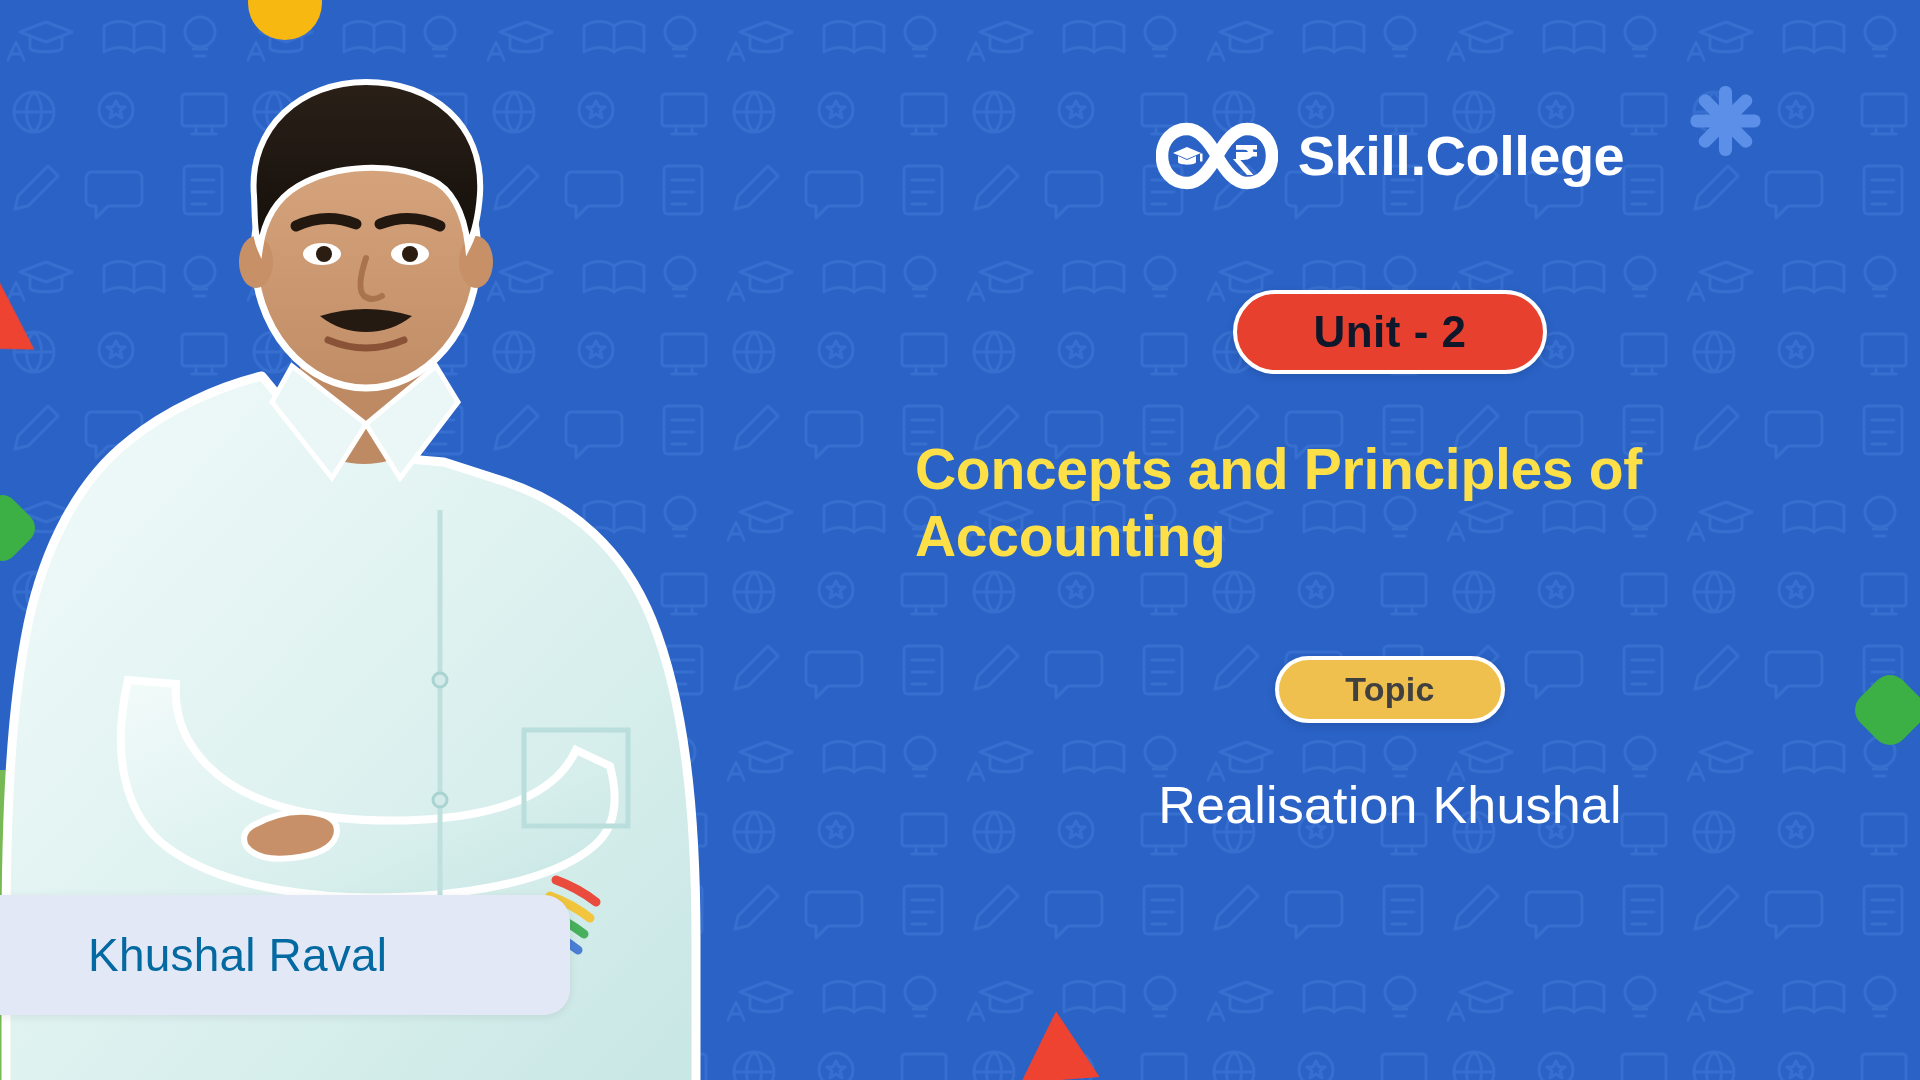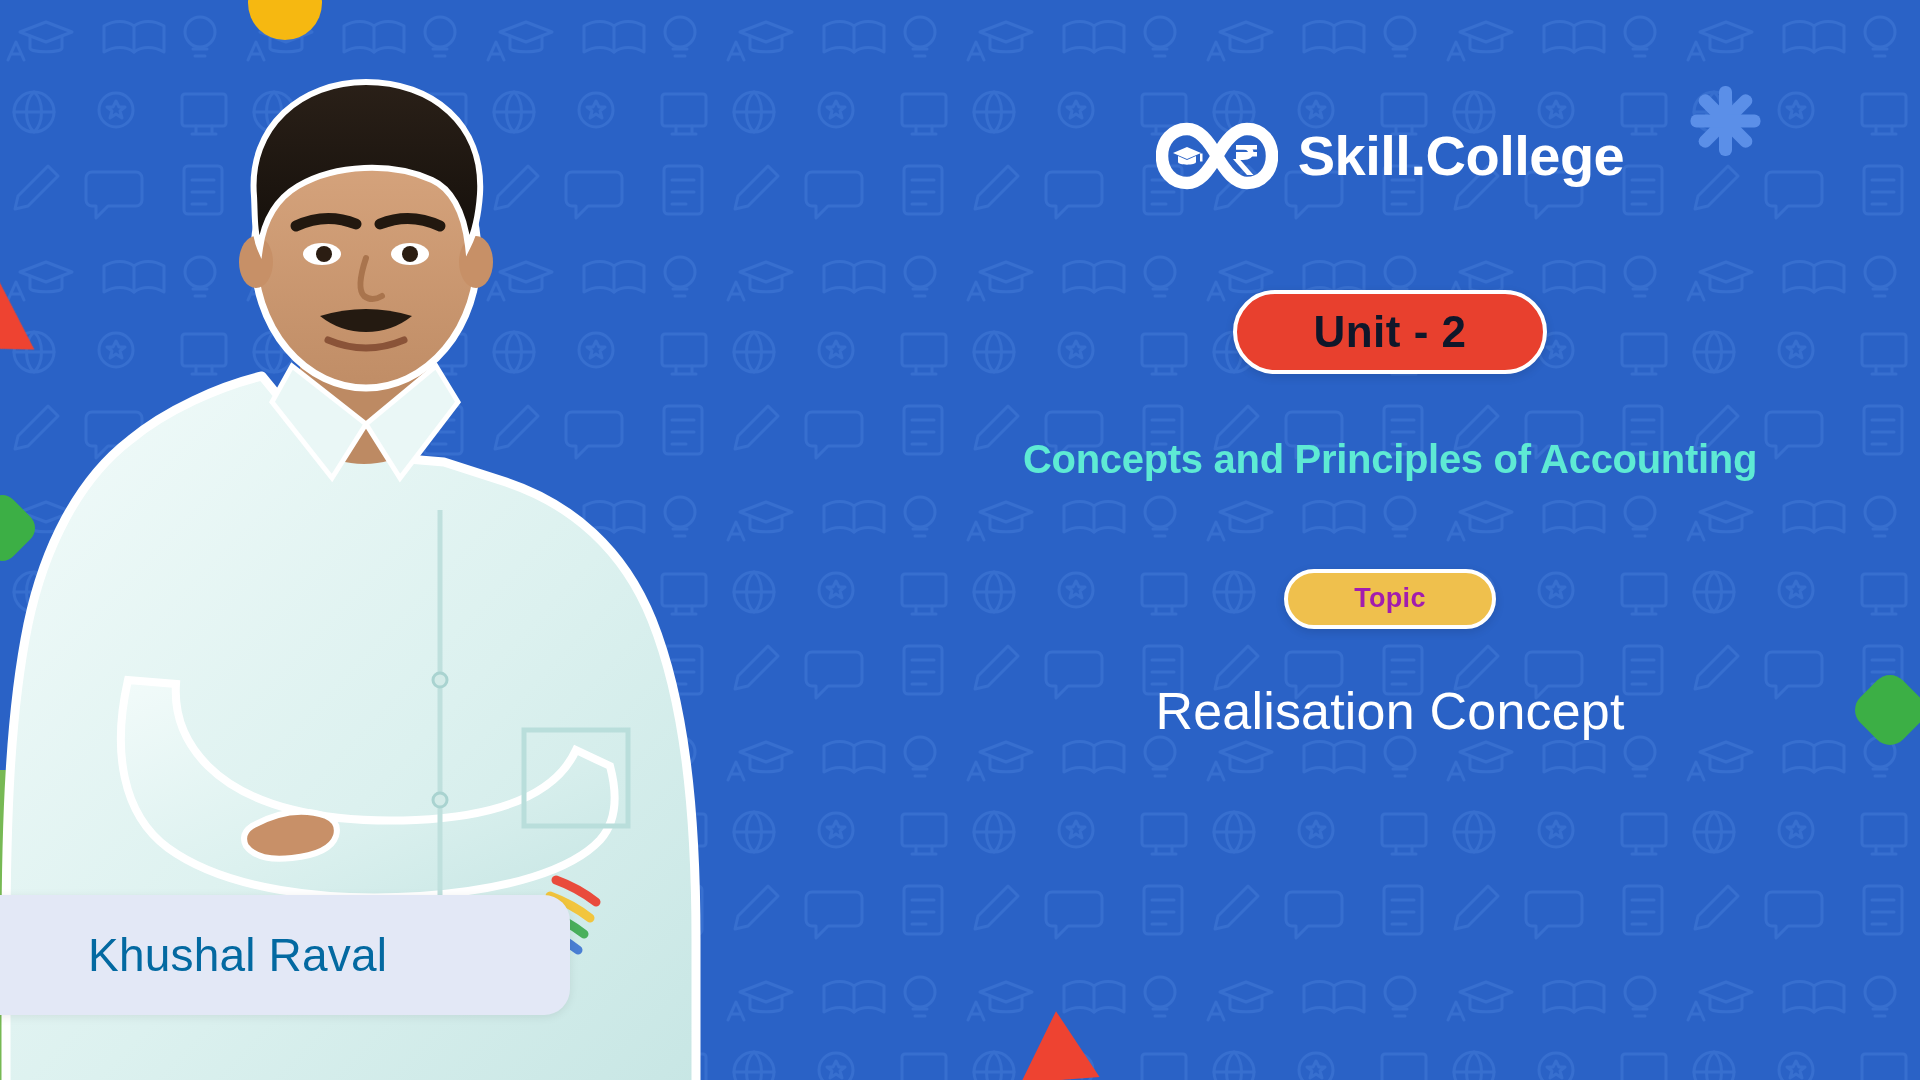--- a/index.html
+++ b/index.html
@@ -104,35 +104,35 @@
     display:inline-flex;align-items:center;justify-content:center;
     box-shadow:0 3px 10px rgba(0,0,0,.12);
   }
   .unit-pill .unit-text{
     color:#0f172a;font-size:44px;font-weight:700;letter-spacing:.5px;
     line-height:1.1;
   }
 
   
   .lesson-title{
-    margin-top:62px;width:950px;text-align:center;
-    color:#5eead4;font-size:40px;font-weight:700;line-height:1.17;
+    margin-top:62px;width:950px;
+    color:#fde047;font-size:57px;font-weight:700;line-height:1.17;
     letter-spacing:-.3px;
   }
 
   
   .topic-pill{
     margin-top:86px;
     background:#EFC04D;border:4px solid #ffffff;border-radius:999px;
     padding:11px 66px;
     display:inline-flex;align-items:center;justify-content:center;
     box-shadow:0 3px 10px rgba(0,0,0,.12);
   }
   .topic-pill .topic-label{
-    color:#a21caf;font-size:27px;font-weight:600;letter-spacing:.3px;line-height:1.1;
+    color:#404040;font-size:34px;font-weight:600;letter-spacing:.3px;line-height:1.1;
   }
 
   
   .topic-name{
     margin-top:52px;text-align:center;
     color:#ffffff;font-size:52px;font-weight:400;letter-spacing:.2px;
   }
 </style>
 </head>
 <body>
@@ -332,16 +332,16 @@
     <div class="unit-pill">
       <span class="unit-text">Unit - 2</span>
     </div>
 
     <div class="lesson-title">Concepts and Principles of Accounting</div>
 
     <div class="topic-pill">
       <span class="topic-label">Topic</span>
     </div>
 
-    <div class="topic-name">Realisation Concept</div>
+    <div class="topic-name">Realisation Khushal</div>
 
   </div>
 </div>
 
 </body></html>

